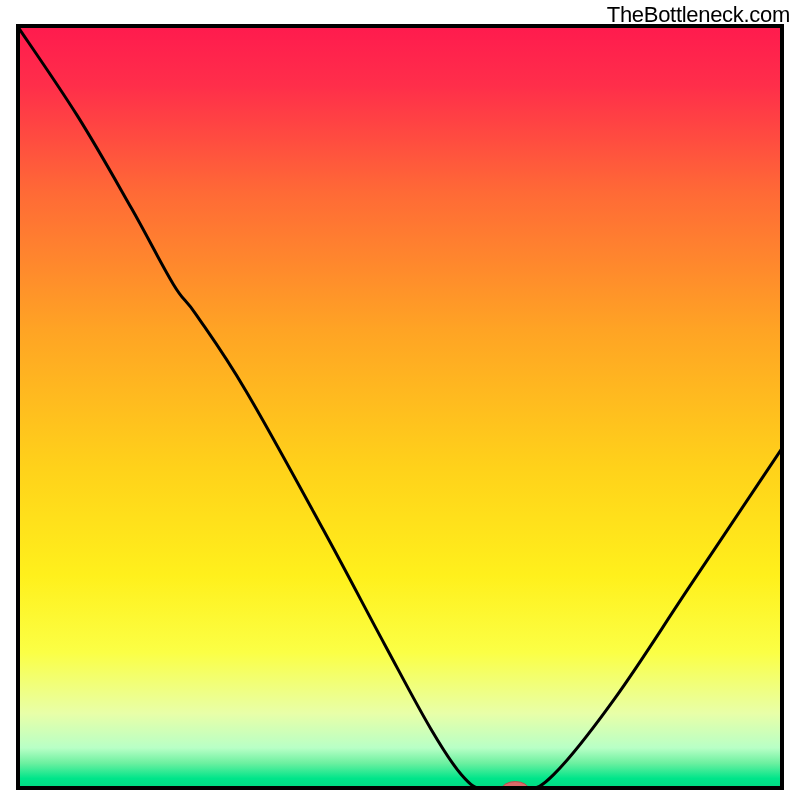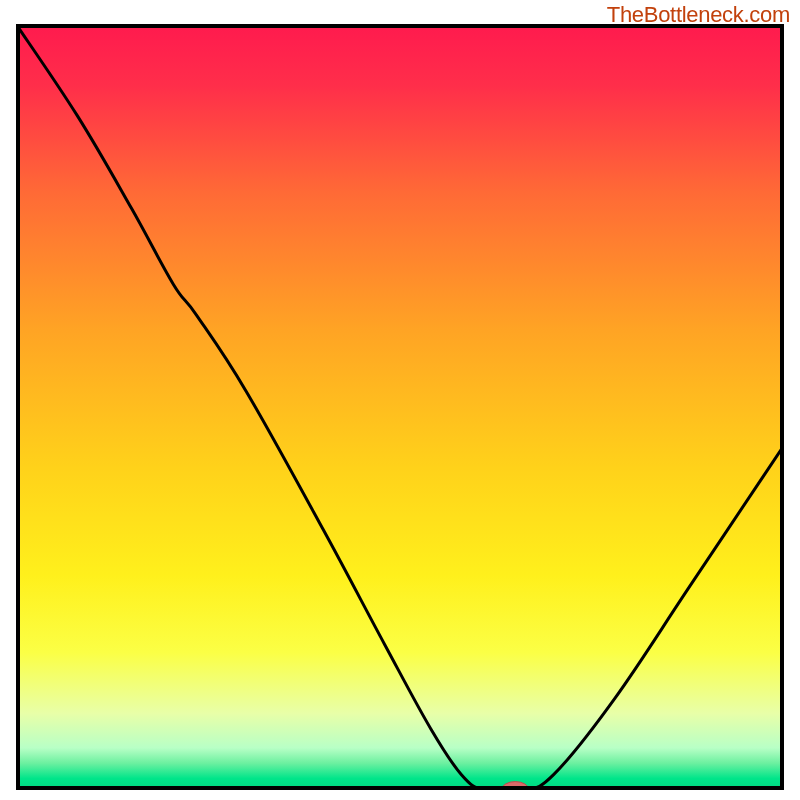--- a/index.html
+++ b/index.html
@@ -13,21 +13,21 @@
   }
   .container {
     position: relative;
     width: 800px;
     height: 800px;
   }
   .watermark {
     position: absolute;
     top: 2px;
     right: 10px;
-    color: #c2410c;
+    color: #000000;
     font-size: 22px;
     font-weight: 500;
     z-index: 10;
     letter-spacing: -0.3px;
   }
   .plot {
     position: absolute;
     left: 16px;
     top: 24px;
     width: 768px;

